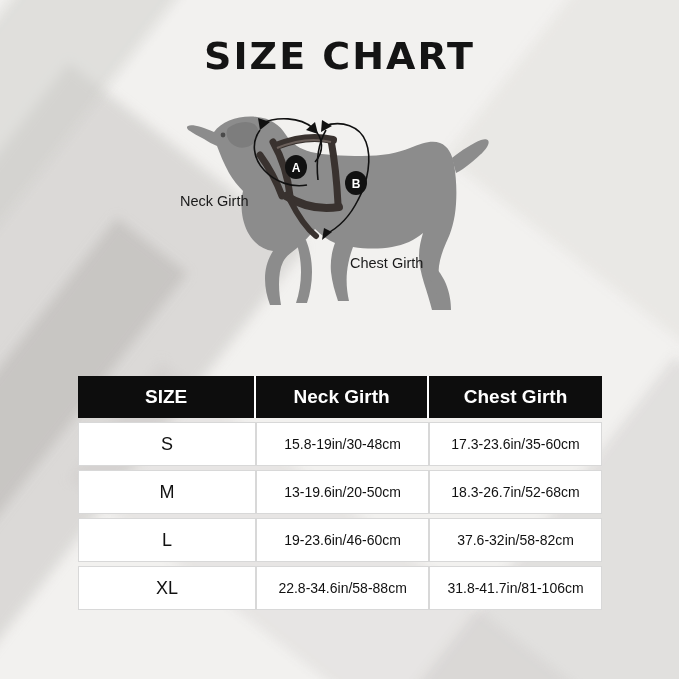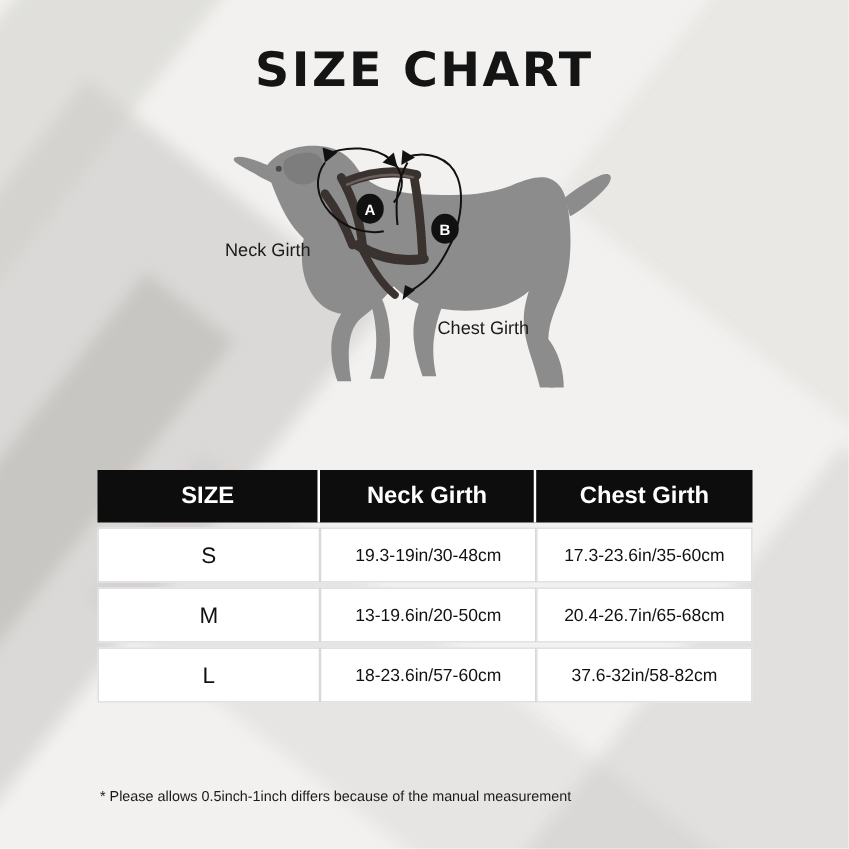--- a/index.html
+++ b/index.html
@@ -266,32 +266,36 @@
       <thead>
         <tr>
           <th>SIZE</th>
           <th>Neck Girth</th>
           <th>Chest Girth</th>
         </tr>
       </thead>
       <tbody>
         <tr>
           <td class="size-cell">S</td>
-          <td>19.3-19in/30-48cm</td>
+          <td>15.8-19in/30-48cm</td>
           <td>17.3-23.6in/35-60cm</td>
         </tr>
         <tr>
           <td class="size-cell">M</td>
           <td>13-19.6in/20-50cm</td>
-          <td>20.4-26.7in/65-68cm</td>
+          <td>18.3-26.7in/52-68cm</td>
         </tr>
         <tr>
           <td class="size-cell">L</td>
-          <td>18-23.6in/57-60cm</td>
+          <td>19-23.6in/46-60cm</td>
           <td>37.6-32in/58-82cm</td>
+        </tr>
+        <tr>
+          <td class="size-cell">XL</td>
+          <td>22.8-34.6in/58-88cm</td>
+          <td>31.8-41.7in/81-106cm</td>
         </tr>
       </tbody>
     </table>
 
-    <div class="footnote">* Please allows 0.5inch-1inch differs because of the  manual measurement</div>
 
   </div>
 </div>
 
 </body></html>

